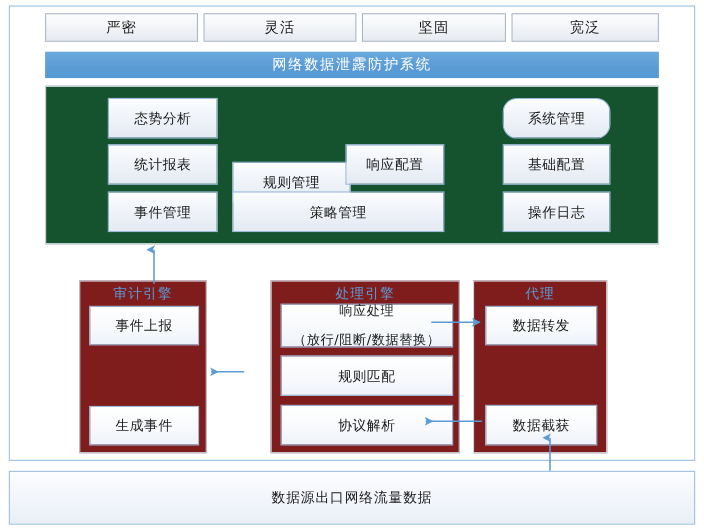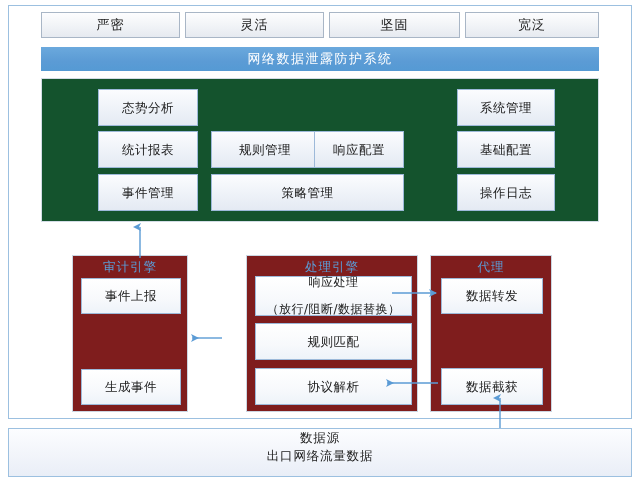--- a/index.html
+++ b/index.html
@@ -110,22 +110,23 @@
 
   
   #data-source {
     position: absolute;
     left: 8px; top: 428px;
     width: 624px; height: 49px;
     box-sizing: border-box;
     border: 1px solid #9CC0E0;
     background: linear-gradient(to bottom, #fcfdff 0%, #f1f4fa 60%, #e9eef7 100%);
     display: flex;
-    flex-direction: column;
-    align-items: center;
+    flex-direction: row;
+    align-items: center;
+    justify-content: center;
     font-size: 12.5px;
     color: #1a1a1a;
     line-height: 1.45;
     letter-spacing: .8px;
   }
 
   
   #arrows {
     position: absolute;
     left: 0; top: 0;
@@ -145,24 +146,24 @@
   <div class="tab" style="left:329px; width:131px;">坚固</div>
   <div class="tab" style="left:465px; width:134px;">宽泛</div>
 
   <div id="title-bar">
     <span>网络数据泄露防护系统</span>
   </div>
 
   <div id="mgmt-panel">
 
     <div class="node" style="left:56px; top:10px; width:100px; height:37px;">态势分析</div>
-    <div class="node" style="left:415px; top:10px; width:98px; height:37px;">系统管理</div>
+    <div class="node" style="left:415px; top:10px; width:98px; height:37px;border-radius:13px;">系统管理</div>
 
     <div class="node" style="left:56px; top:52px; width:100px; height:37px;">统计报表</div>
-    <div class="node" style="left:169px; top:52px; width:108px; height:37px;">规则管理</div>
+    <div class="node" style="left:169px; top:68px; width:108px; height:37px;">规则管理</div>
     <div class="node" style="left:272px; top:52px; width:90px; height:37px;">响应配置</div>
     <div class="node" style="left:415px; top:52px; width:98px; height:37px;">基础配置</div>
 
     <div class="node" style="left:56px; top:95px; width:100px; height:37px;">事件管理</div>
     <div class="node" style="left:169px; top:95px; width:193px; height:37px;">策略管理</div>
     <div class="node" style="left:415px; top:95px; width:98px; height:37px;">操作日志</div>
   </div>
 
   <div class="group" style="left:72px; top:255px; width:116px; height:157px;">
     <div class="group-label">审计引擎</div>

